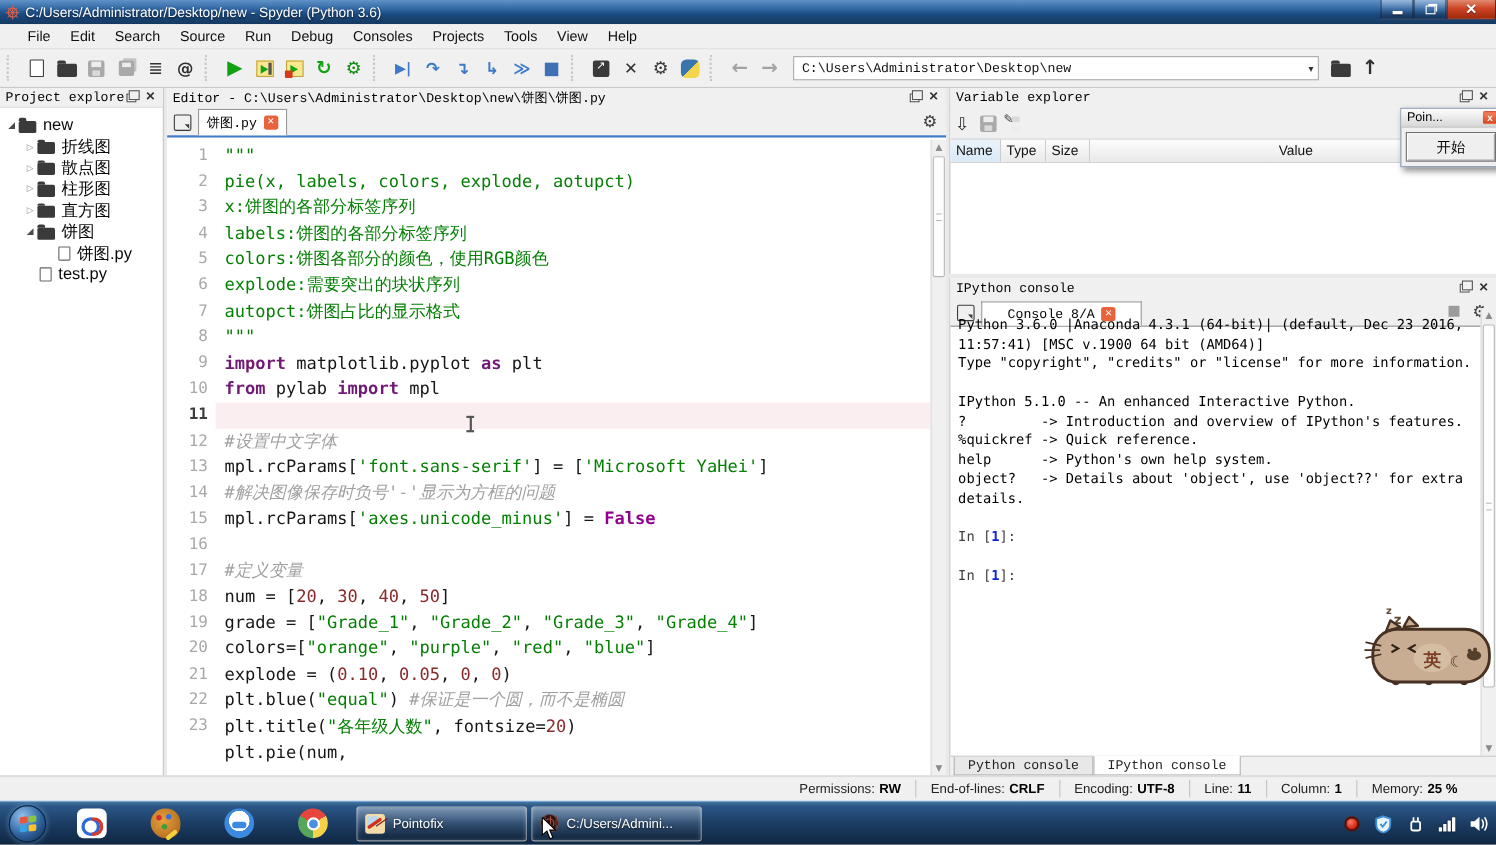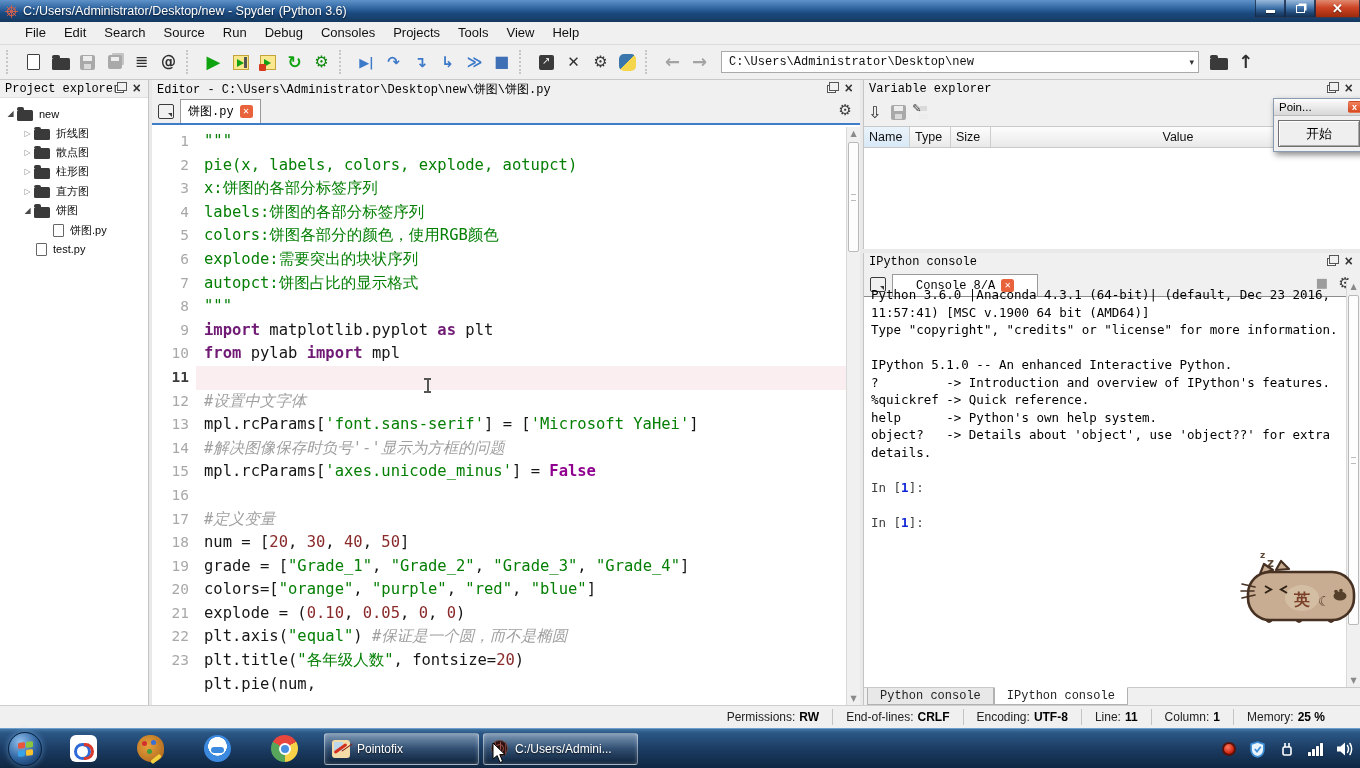--- a/index.html
+++ b/index.html
@@ -72,21 +72,21 @@
 
   
   .proj { position:absolute; left:0; top:0; width:149px; height:625px; background:#fff; border-right:1px solid #c4c4c4; }
   .proj .pane-head { border-bottom:1px solid #e0e0e0; }
   .tree { padding-top:6px; }
   .tree-row { display:flex; align-items:center; height:19.4px; }
   .tw-exp { width:13px; text-align:center; font-size:8px; flex:none; font-family:"DejaVu Sans",sans-serif; }
   .ti-folder { width:16px; height:11px; background:#3a3a3a; border-radius:1.5px; position:relative; margin-top:3px; flex:none; }
   .ti-folder::before { content:""; position:absolute; left:0; top:-2.5px; width:7px; height:2.5px; background:#3a3a3a; border-radius:2px 2px 0 0; }
   .ti-file { width:11px; height:13px; background:#fff; border:1.2px solid #666; border-radius:1px; flex:none; margin-left:2px; }
-  .tree-label { font-size:11px; color:#0a0a0a; margin-left:6px; white-space:nowrap; }
+  .tree-label { font-size:15px; color:#0a0a0a; margin-left:6px; white-space:nowrap; }
 
   
   .editor { position:absolute; left:152px; top:0; width:708px; height:625px; background:#fff; }
   .tabrow { height:27px; background:#f0f0f0; border-bottom:2px solid #3e7cc9; display:flex; align-items:flex-end; padding-left:4px; position:relative; }
   .browse-tabs { width:16px; height:15px; border:1.5px solid #3a3a3a; border-radius:2px; margin:0 6px 4px 2px; position:relative; }
   .browse-tabs::after { content:""; position:absolute; right:1px; bottom:1px; border-top:4px solid #3a3a3a;
     border-left:4px solid transparent; }
   .etab { height:24px; background:#fff; border:1px solid #9a9a9a; border-bottom:none; display:flex;
     align-items:center; padding:0 7px; font-family:"Liberation Mono", monospace; font-size:12px; }
   .tab-close { width:13px; height:13px; background:#e8633c; border-radius:2.5px; color:#fff; font-size:10px;
@@ -431,21 +431,21 @@
           <div class="code-line"><span class="ln">12</span><span class="ct"><span class="seg-c">#设置中文字体</span></span></div>
           <div class="code-line"><span class="ln">13</span><span class="ct"><span class="seg-p">mpl.rcParams[</span><span class="seg-s">'font.sans-serif'</span><span class="seg-p">] = [</span><span class="seg-s">'Microsoft YaHei'</span><span class="seg-p">]</span></span></div>
           <div class="code-line"><span class="ln">14</span><span class="ct"><span class="seg-c">#解决图像保存时负号'-'显示为方框的问题</span></span></div>
           <div class="code-line"><span class="ln">15</span><span class="ct"><span class="seg-p">mpl.rcParams[</span><span class="seg-s">'axes.unicode_minus'</span><span class="seg-p">] = </span><span class="seg-b">False</span></span></div>
           <div class="code-line"><span class="ln">16</span><span class="ct">&nbsp;</span></div>
           <div class="code-line"><span class="ln">17</span><span class="ct"><span class="seg-c">#定义变量</span></span></div>
           <div class="code-line"><span class="ln">18</span><span class="ct"><span class="seg-p">num = [</span><span class="seg-n">20</span><span class="seg-p">, </span><span class="seg-n">30</span><span class="seg-p">, </span><span class="seg-n">40</span><span class="seg-p">, </span><span class="seg-n">50</span><span class="seg-p">]</span></span></div>
           <div class="code-line"><span class="ln">19</span><span class="ct"><span class="seg-p">grade = [</span><span class="seg-s">"Grade_1"</span><span class="seg-p">, </span><span class="seg-s">"Grade_2"</span><span class="seg-p">, </span><span class="seg-s">"Grade_3"</span><span class="seg-p">, </span><span class="seg-s">"Grade_4"</span><span class="seg-p">]</span></span></div>
           <div class="code-line"><span class="ln">20</span><span class="ct"><span class="seg-p">colors=[</span><span class="seg-s">"orange"</span><span class="seg-p">, </span><span class="seg-s">"purple"</span><span class="seg-p">, </span><span class="seg-s">"red"</span><span class="seg-p">, </span><span class="seg-s">"blue"</span><span class="seg-p">]</span></span></div>
           <div class="code-line"><span class="ln">21</span><span class="ct"><span class="seg-p">explode = (</span><span class="seg-n">0.10</span><span class="seg-p">, </span><span class="seg-n">0.05</span><span class="seg-p">, </span><span class="seg-n">0</span><span class="seg-p">, </span><span class="seg-n">0</span><span class="seg-p">)</span></span></div>
-          <div class="code-line"><span class="ln">22</span><span class="ct"><span class="seg-p">plt.axis(</span><span class="seg-s">"equal"</span><span class="seg-p">) </span><span class="seg-c">#保证是一个圆，而不是椭圆</span></span></div>
+          <div class="code-line"><span class="ln">22</span><span class="ct"><span class="seg-p">plt.blue(</span><span class="seg-s">"equal"</span><span class="seg-p">) </span><span class="seg-c">#保证是一个圆，而不是椭圆</span></span></div>
           <div class="code-line"><span class="ln">23</span><span class="ct"><span class="seg-p">plt.title(</span><span class="seg-s">"各年级人数"</span><span class="seg-p">, fontsize=</span><span class="seg-n">20</span><span class="seg-p">)</span></span></div>
           <div class="code-line"><span class="ln"></span><span class="ct"><span class="seg-p">plt.pie(num,</span></span></div>
         </div>
       <div class="vscroll">
         <span class="sb-btn sb-up">▲</span>
         <span class="sb-thumb ed-thumb"></span>
         <span class="sb-btn sb-dn">▼</span>
       </div>
       <div class="ibeam">
           <span></span>

